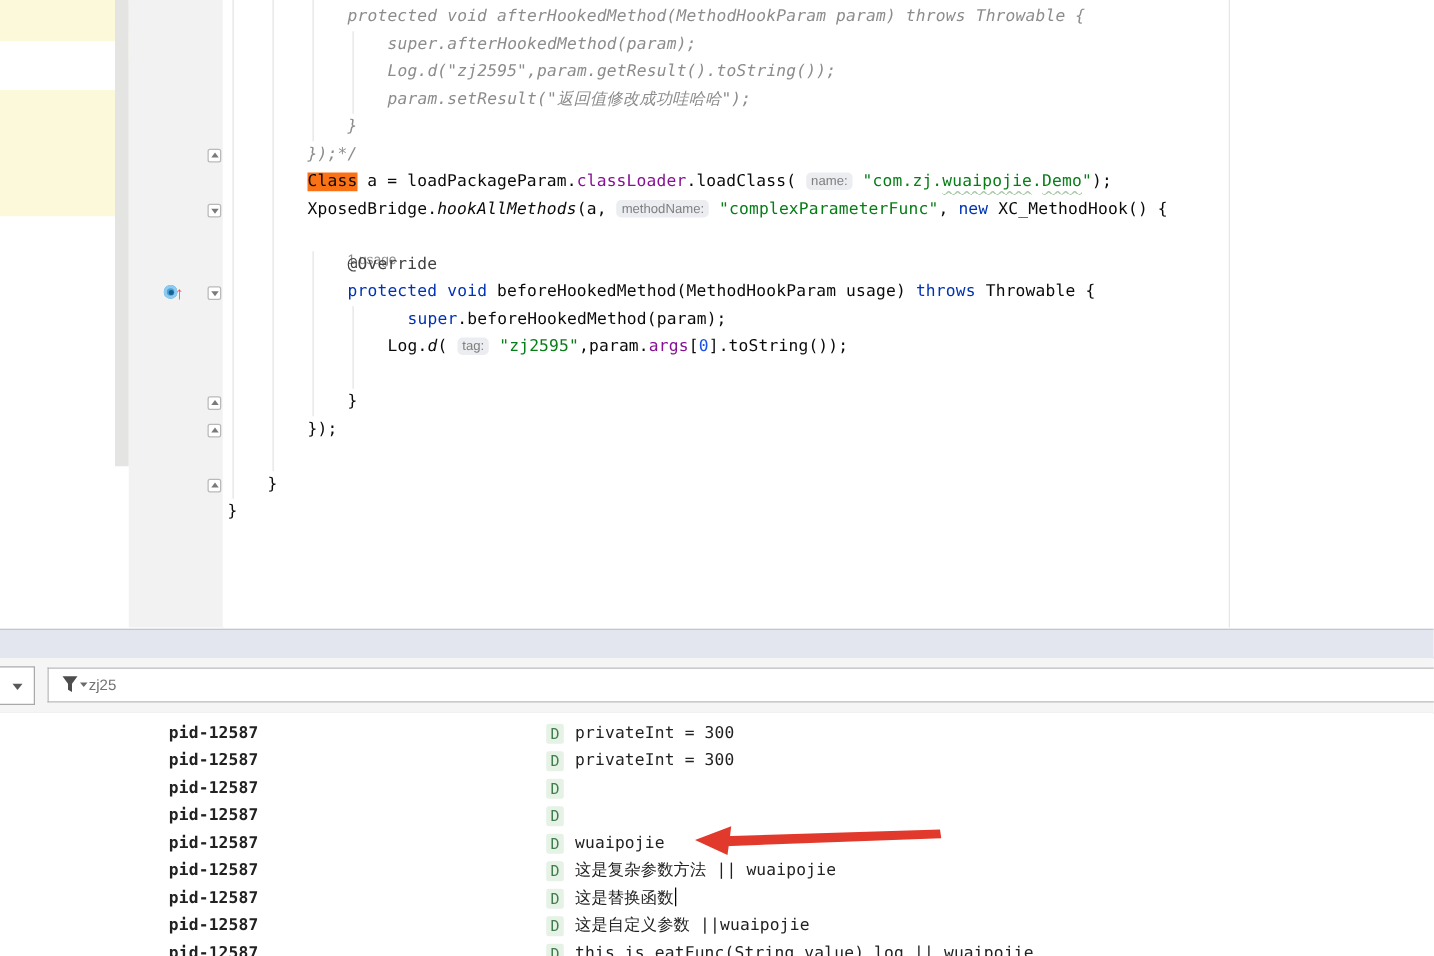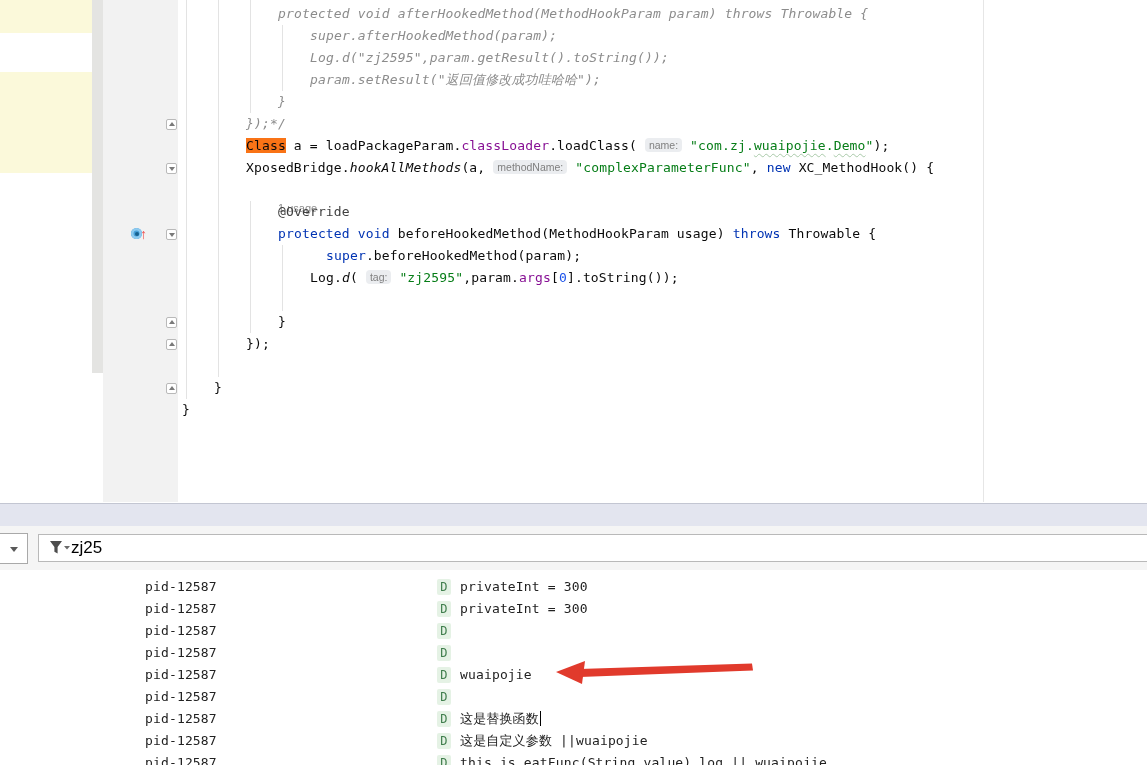--- a/index.html
+++ b/index.html
@@ -61,28 +61,28 @@
   .filter-panel{position:absolute;left:0;top:526px;width:1147px;height:44px;background:#f5f5f5;
         border-bottom:1px solid #cfcfcf;}
   .dd-box{position:absolute;left:-1px;top:7px;width:27px;height:29px;background:#fff;
         border:1px solid #a9a9a9;}
   .dd-caret{position:absolute;left:10px;top:13px;width:0;height:0;
         border-left:4px solid transparent;border-right:4px solid transparent;
         border-top:5px solid #595959;}
   .filter-field{position:absolute;left:38px;top:8px;width:1110px;height:26px;background:#fff;
         border:1px solid #b9b9b9;border-right:none;}
   .funnel{position:absolute;left:10px;top:5px;width:22px;height:16px;}
-  .query{position:absolute;left:32px;top:0;height:26px;line-height:26px;font-size:17px;color:#000000;}
+  .query{position:absolute;left:32px;top:0;height:26px;line-height:26px;font-size:12px;color:#737373;}
 
   
   .logcat{position:absolute;left:0;top:570px;width:1147px;height:195px;background:#fff;overflow:hidden;}
   .log-row{position:absolute;left:0;width:1147px;height:22px;line-height:22px;
         font-family:"DejaVu Sans Mono","Liberation Mono",monospace;font-size:13px;
         letter-spacing:.15px;color:#222;}
-  .log-pid{position:absolute;left:145px;}
+  .log-pid{position:absolute;left:135px;font-weight:bold;}
   .log-lvl{position:absolute;left:437px;top:3px;width:14px;height:16px;line-height:16px;
         text-align:center;background:#e5f2e5;color:#3f7d4c;font-size:12px;border-radius:2px;}
   .log-msg{position:absolute;left:460px;white-space:pre;}
   .caret{display:inline-block;width:1.5px;height:15px;background:#000;vertical-align:-3px;margin-left:1px;}
   .arrow-svg{position:absolute;left:0;top:0;width:1147px;height:765px;pointer-events:none;}
 </style>
 </head>
 <body>
 
 <div class="app">
@@ -198,20 +198,21 @@
         <span class="log-lvl">D</span>
       </div>
       <div class="log-row" style="top: 94px;">
         <span class="log-pid">pid-12587</span>
         <span class="log-lvl">D</span>
         <span class="log-msg">wuaipojie</span>
       </div>
       <div class="log-row" style="top: 116px;">
         <span class="log-pid">pid-12587</span>
         <span class="log-lvl">D</span>
+        <span class="log-msg">这是复杂参数方法 || wuaipojie</span>
       </div>
       <div class="log-row" style="top: 138px;">
         <span class="log-pid">pid-12587</span>
         <span class="log-lvl">D</span>
         <span class="log-msg">这是替换函数<span class="caret"></span></span>
       </div>
       <div class="log-row" style="top: 160px;">
         <span class="log-pid">pid-12587</span>
         <span class="log-lvl">D</span>
         <span class="log-msg">这是自定义参数 ||wuaipojie</span>

